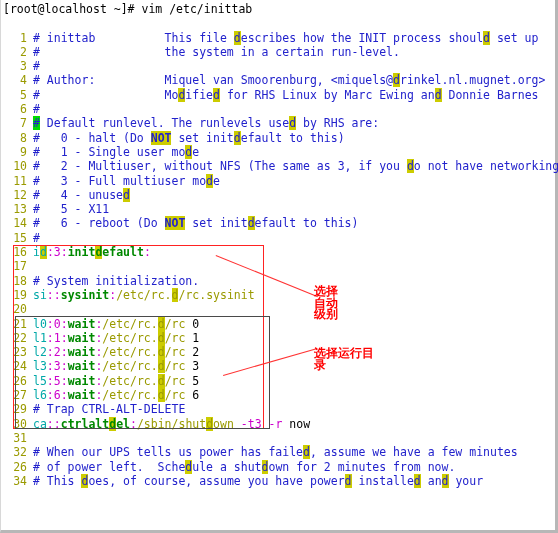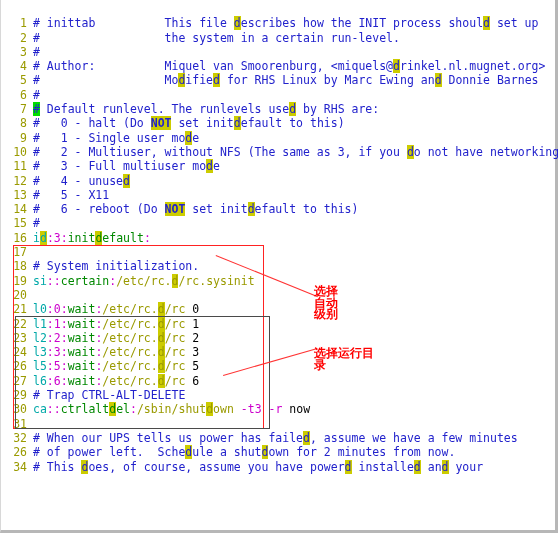--- a/index.html
+++ b/index.html
@@ -44,21 +44,21 @@
     width: 24px;
     text-align: right;
     color: #9a9a00;
     margin-right: 6px;
   }
   
   .cmt    { color: #2222cc; }
   .id     { color: #00a8a8; }            
   .colon  { color: #cc00cc; }            
   .num    { color: #cc00cc; }
-  .kw     { color: #008800; font-weight: normal; } 
+  .kw     { color: #008800; font-weight: bold; } 
   .path   { color: #9a9a00; }            
   .plain  { color: #000000; }
   .opt    { color: #cc00cc; }
   .hl     { background: #cccc00; color: inherit; }  
   .cur    { background: #00dd00; color: #2222cc; }  
   
   .annot-box {
     position: absolute;
     border: 1.5px solid #ff2222;
     box-sizing: border-box;
@@ -89,20 +89,21 @@
   }
 </style>
 </head>
 <body>
 
 <div id="screen">
   <div id="frame">
 
     <div id="term">
 
+      <div class="row"><span class="prompt">[root@localhost ~]# vim /etc/inittab</span></div>
       <div class="row"> </div>
 
       <div class="row"><span class="lnum">1</span><span class="cmt"># inittab          This file <span class="hl">d</span>escribes how the INIT process shoul<span class="hl">d</span> set up</span></div>
 
       <div class="row"><span class="lnum">2</span><span class="cmt">#                  the system in a certain run-level.</span></div>
 
       <div class="row"><span class="lnum">3</span><span class="cmt">#</span></div>
 
       <div class="row"><span class="lnum">4</span><span class="cmt"># Author:          Miquel van Smoorenburg, &lt;miquels@<span class="hl">d</span>rinkel.nl.mugnet.org&gt;</span></div>
 
@@ -127,21 +128,21 @@
       <div class="row"><span class="lnum">14</span><span class="cmt">#   6 - reboot (Do <span class="hl" style="font-weight:bold">NOT</span> set init<span class="hl">d</span>efault to this)</span></div>
 
       <div class="row"><span class="lnum">15</span><span class="cmt">#</span></div>
 
       <div class="row"><span class="lnum">16</span><span><span class="id">i</span><span class="hl"><span class="id">d</span></span><span class="colon">:</span><span class="num">3</span><span class="colon">:</span><span class="kw">init</span><span class="hl"><span class="kw">d</span></span><span class="kw">efault</span><span class="colon">:</span></span></div>
 
       <div class="row"><span class="lnum">17</span><span></span></div>
 
       <div class="row"><span class="lnum">18</span><span class="cmt"># System initialization.</span></div>
 
-      <div class="row"><span class="lnum">19</span><span><span class="id">si</span><span class="colon">::</span><span class="kw">certain</span><span class="colon">:</span><span class="path">/etc/rc.</span><span class="hl"><span class="path">d</span></span><span class="path">/rc.sysinit</span></span></div>
+      <div class="row"><span class="lnum">19</span><span><span class="id">si</span><span class="colon">::</span><span class="kw">sysinit</span><span class="colon">:</span><span class="path">/etc/rc.</span><span class="hl"><span class="path">d</span></span><span class="path">/rc.sysinit</span></span></div>
 
       <div class="row"><span class="lnum">20</span><span></span></div>
 
       <div class="row"><span class="lnum">21</span><span><span class="id">l0</span><span class="colon">:</span><span class="num">0</span><span class="colon">:</span><span class="kw">wait</span><span class="colon">:</span><span class="path">/etc/rc.</span><span class="hl"><span class="path">d</span></span><span class="path">/rc</span><span class="plain"> 0</span></span></div>
 
       <div class="row"><span class="lnum">22</span><span><span class="id">l1</span><span class="colon">:</span><span class="num">1</span><span class="colon">:</span><span class="kw">wait</span><span class="colon">:</span><span class="path">/etc/rc.</span><span class="hl"><span class="path">d</span></span><span class="path">/rc</span><span class="plain"> 1</span></span></div>
 
       <div class="row"><span class="lnum">23</span><span><span class="id">l2</span><span class="colon">:</span><span class="num">2</span><span class="colon">:</span><span class="kw">wait</span><span class="colon">:</span><span class="path">/etc/rc.</span><span class="hl"><span class="path">d</span></span><span class="path">/rc</span><span class="plain"> 2</span></span></div>
 
       <div class="row"><span class="lnum">24</span><span><span class="id">l3</span><span class="colon">:</span><span class="num">3</span><span class="colon">:</span><span class="kw">wait</span><span class="colon">:</span><span class="path">/etc/rc.</span><span class="hl"><span class="path">d</span></span><span class="path">/rc</span><span class="plain"> 3</span></span></div>

